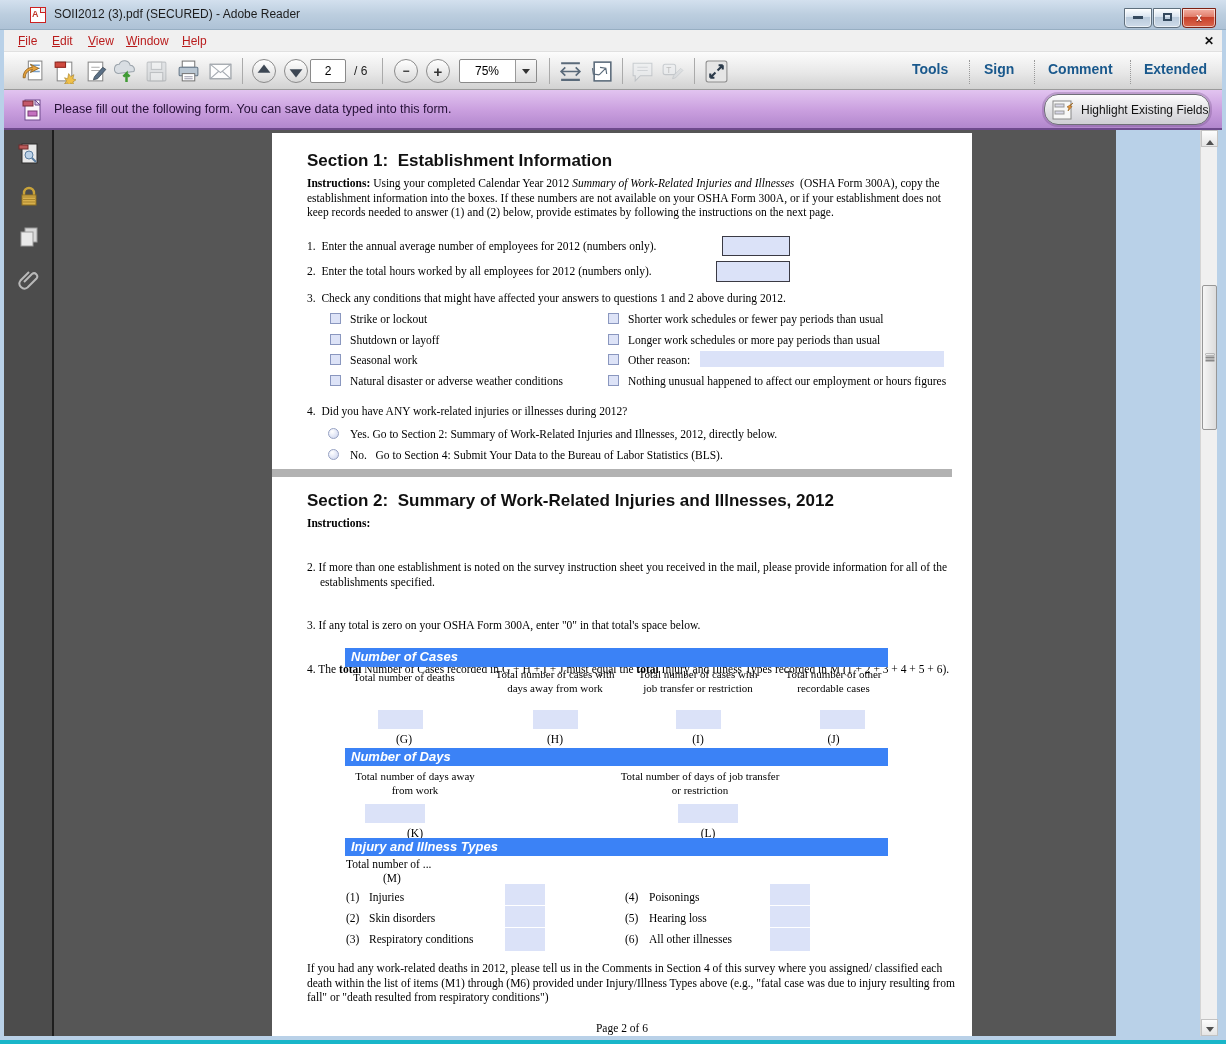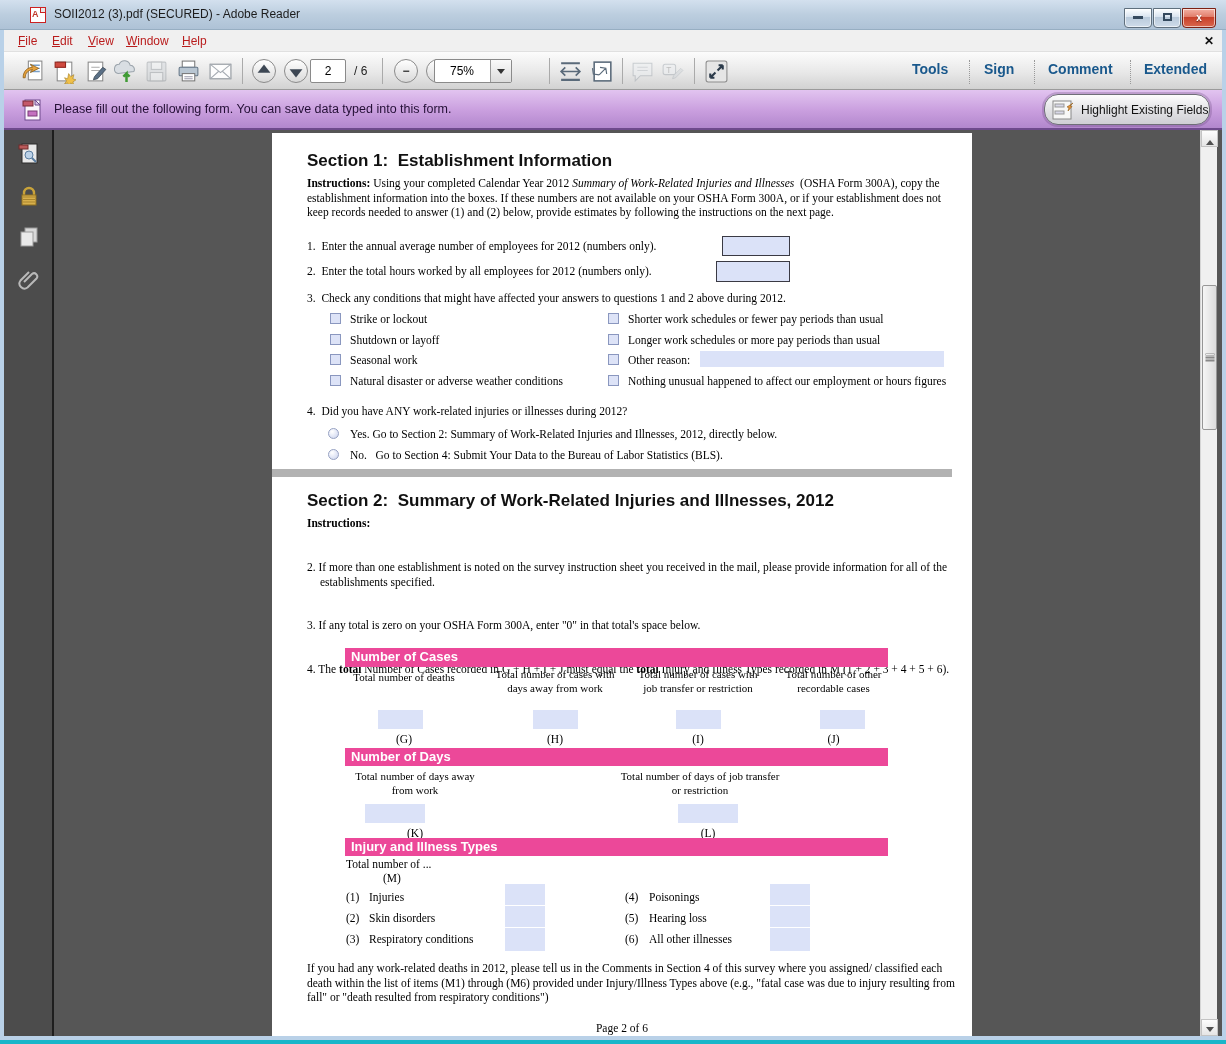--- a/index.html
+++ b/index.html
@@ -30,41 +30,41 @@
   .menu-item::first-letter { text-decoration:underline; }
   #menu-close-doc { position:absolute; right:8px; top:4px; font-size:12px; font-weight:bold; color:#111; }
 
   
   #toolbar { left:4px; top:52px; width:1218px; height:38px; position:absolute;
     background:linear-gradient(#fcfcfc,#e8e8e8 55%,#d2d2d2); border-bottom:1px solid #9b9b9b; }
   .tbtn { position:absolute; top:7px; width:25px; height:25px; }
   .tsep { position:absolute; top:6px; width:1px; height:26px; background:#aaa; }
   #page-box { position:absolute; left:306px; top:7px; width:36px; height:24px; background:#fff; border:1px solid #8a8a8a; border-radius:2px; font-size:12px; text-align:center; line-height:22px; color:#000; }
   #page-total { position:absolute; left:350px; top:12px; font-size:12px; color:#222; }
-  #zoom-box { position:absolute; left:430px; top:7px; width:78px; height:24px; background:#fff; border:1px solid #8a8a8a; border-radius:2px; }
+  #zoom-box { position:absolute; left:455px; top:7px; width:78px; height:24px; background:#fff; border:1px solid #8a8a8a; border-radius:2px; }
   #zoom-value { position:absolute; left:0; top:0; width:54px; font-size:12px; text-align:center; line-height:22px; color:#000; }
   #zoom-drop { position:absolute; right:0; top:0; width:21px; height:22px; background:linear-gradient(#fafafa,#dcdcdc); border-left:1px solid #9a9a9a; }
   #zoom-drop:after { content:""; position:absolute; left:6px; top:9px; border:4px solid transparent; border-top:5px solid #333; }
   .rtab { position:absolute; top:9px; font-size:14px; font-weight:bold; color:#19588c; }
   .rtab-sep { position:absolute; top:8px; width:1px; height:24px; border-left:1px dotted #999; }
   .circ-btn { position:absolute; top:7px; width:24px; height:24px; border-radius:50%; border:1px solid #8b8b8b;
     background:linear-gradient(#ffffff,#d9d9d9); }
   .circ-btn .gly { position:absolute; left:0; top:0; width:100%; height:100%; display:flex; align-items:center; justify-content:center; font-size:12px; font-weight:bold; color:#333; }
   .dim { opacity:.45; }
 
   
   #msgbar { left:4px; top:90px; width:1218px; height:40px; position:absolute;
     background:linear-gradient(#e2c4f0,#c99ede 55%,#b287cd); border-bottom:2px solid #6e4a8c; }
   #msg-text { position:absolute; left:50px; top:12px; font-size:12.5px; color:#241036; }
   #hl-btn { position:absolute; left:1040px; top:4px; width:166px; height:31px; border:1px solid #6f6f78; border-radius:14px;
     background:linear-gradient(#fdfdfd,#e3e3e6 50%,#cfcfd4); box-shadow:0 0 0 2px rgba(90,60,110,.25); font-size:12px; color:#111; }
   #hl-btn span.lbl { position:absolute; left:36px; top:8px; }
 
   
-  #main { left:4px; top:130px; width:1218px; height:906px; position:absolute; background:#565656; }
+  #main { left:4px; top:130px; width:1112px; height:906px; position:absolute; background:#565656; }
   #nav-rail { position:absolute; left:0; top:0; width:50px; height:906px; background:#4c4c4c; border-right:2px solid #1e1e1e; }
   .rail-icon { position:absolute; left:13px; width:24px; height:24px; }
 
   
   #vscroll { position:absolute; left:1196px; top:0; width:17px; height:906px; background:#f0f0f0; border-left:1px solid #d5d5d5; }
   .sb-btn { position:absolute; left:0; width:17px; height:17px; background:linear-gradient(#fdfdfd,#e5e5e5); border:1px solid #c3c3c3; }
   .sb-btn:after { content:""; position:absolute; left:4px; border:4px solid transparent; }
   #sb-up:after { top:5px; border-bottom:5px solid #505050; }
   #sb-down:after { top:7px; border-top:5px solid #505050; }
   #sb-thumb { position:absolute; left:1px; top:155px; width:15px; height:145px; border:1px solid #979797; border-radius:2px;
@@ -74,22 +74,22 @@
 
   
   #page { position:absolute; left:268px; top:3px; width:700px; height:903px; background:#fff; color:#000;
     font-family:"Liberation Serif", serif; }
   .ser { font-size:11.5px; line-height:14.5px; white-space:pre-wrap; }
   .h1 { font-family:"Liberation Sans", sans-serif; font-weight:bold; font-size:17px; color:#111; white-space:pre-wrap; }
   .field { background:#dbe2f8; }
   .field.bordered { border:1px solid #3a3a44; }
   .cb { width:11px; height:11px; background:#dde3f7; border:1px solid #8median; border:1px solid #8a97bf; position:absolute; }
   .radio { width:11px; height:11px; border-radius:50%; background:radial-gradient(circle at 35% 30%, #ffffff, #dfe4f5 60%, #c7cfe8); border:1px solid #96a1c2; position:absolute; }
-  .blackbar { position:absolute; background:#ec4899; color:#fff; font-family:"Liberation Sans", sans-serif;
-    font-weight:bold; font-size:13px; line-height:18px; padding-left:6px; }
+  .blackbar { position:absolute; background:#3b82f6; color:#fff; font-family:"Liberation Sans", sans-serif;
+    font-weight:bold; font-style:italic; font-size:13px; line-height:18px; padding-left:6px; }
   .tcol { position:absolute; text-align:center; font-size:11px; line-height:13.5px; white-space:normal; }
   .code { position:absolute; text-align:center; font-size:11.5px; }
   .divider { position:absolute; background:#b2b2b2; }
   .instr-item { padding-left:13px; text-indent:-13px; }
 </style>
 </head>
 <body>
 
 <div id="win">
 

